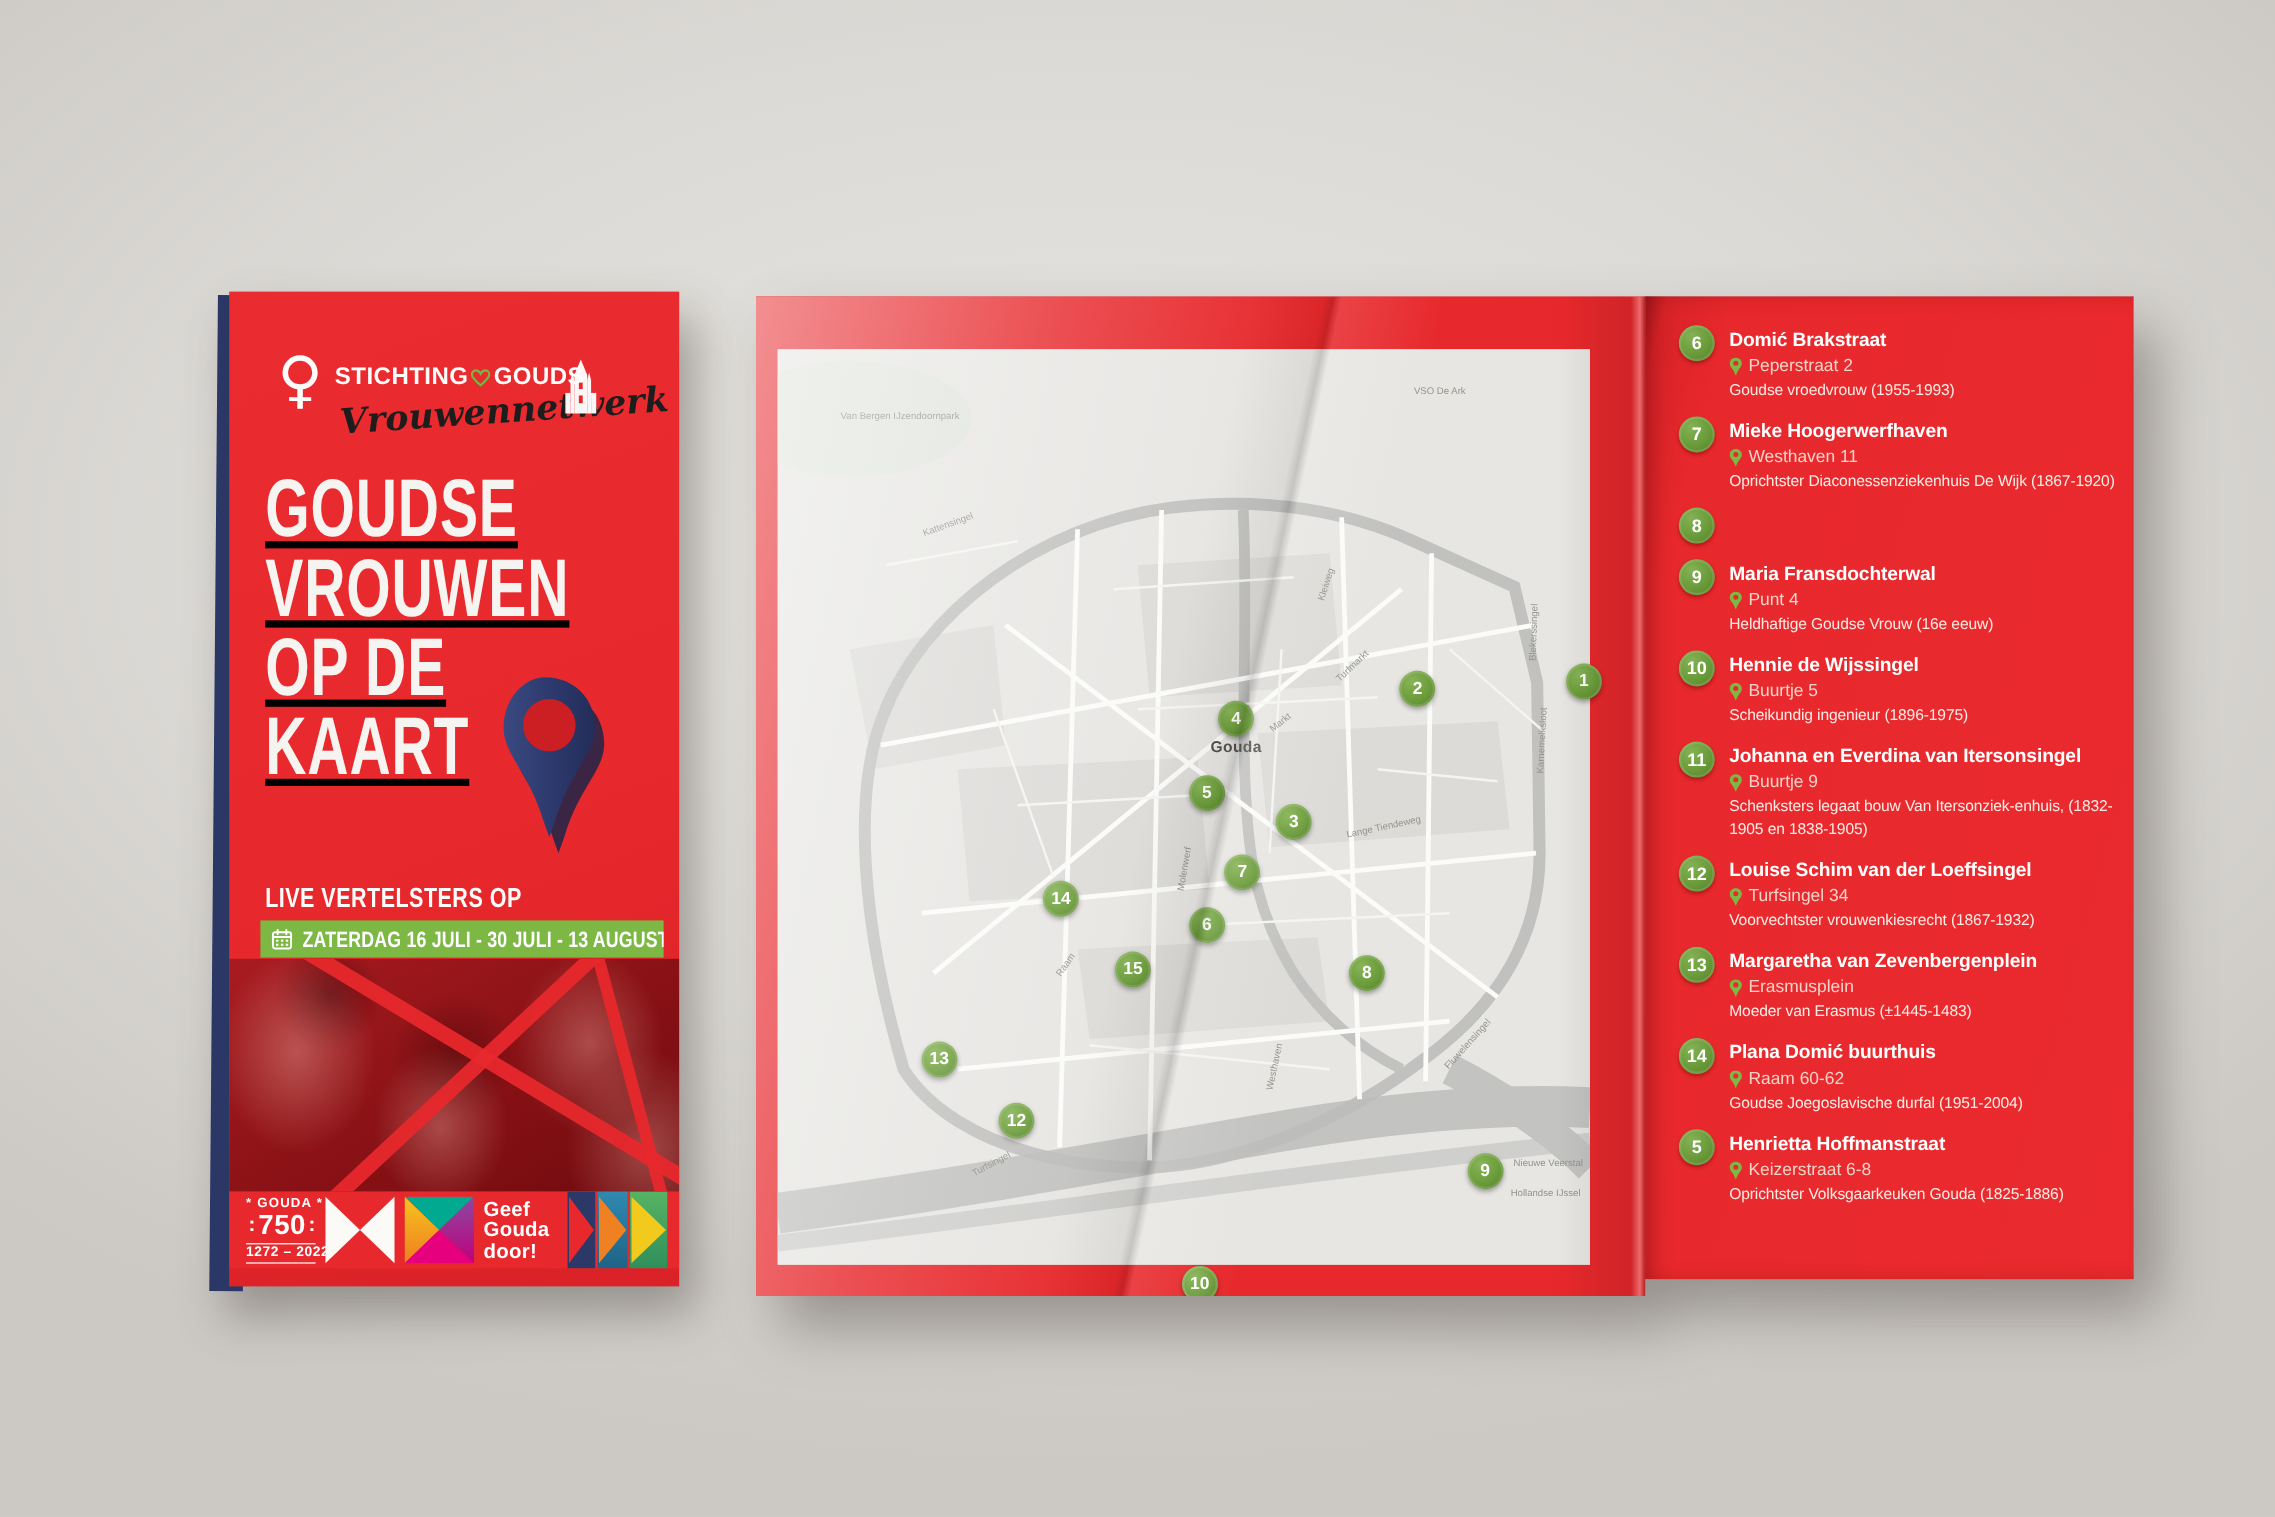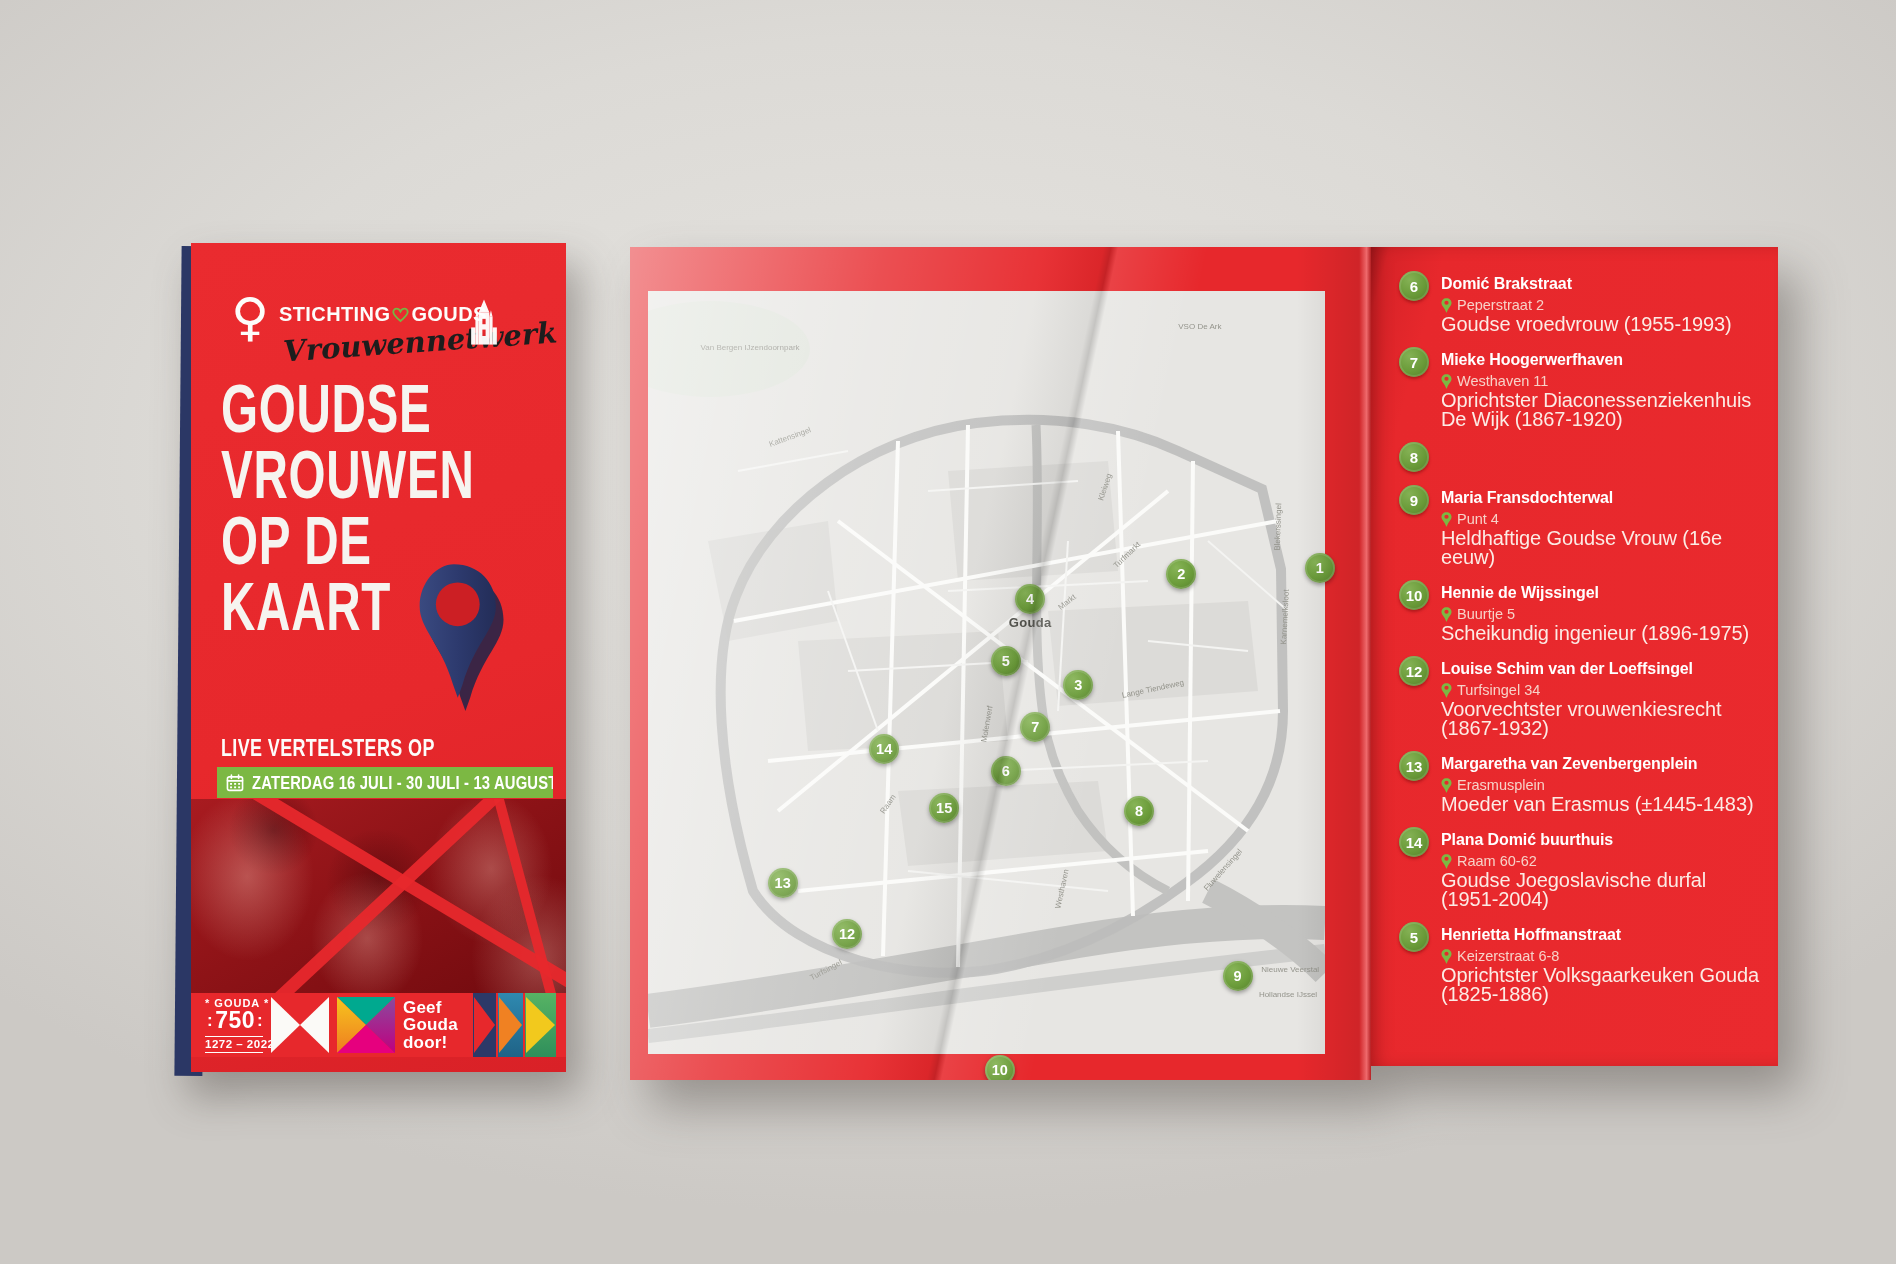--- a/index.html
+++ b/index.html
@@ -16,21 +16,21 @@
   .logo-row{position:absolute;left:40px;top:52px;width:276px;height:78px;}
   .female-symbol{position:absolute;left:0;top:-4px;font-family:"DejaVu Sans",sans-serif;
     font-size:52px;line-height:52px;color:#fdfcfa;font-weight:600;}
   .logo-text{position:absolute;left:48px;top:8px;}
   .org-line{color:#fdfcfa;font-weight:700;font-size:20px;letter-spacing:.4px;white-space:nowrap;display:flex;align-items:center;}
   .heart{width:17px;height:16px;margin:0 2px;}
   .heart path{fill:none;stroke:#76b643;stroke-width:2.6;}
   .script-line{position:absolute;left:4px;top:22px;font-family:"DejaVu Serif",serif;
     font-style:italic;font-weight:700;font-size:29px;color:#1d1d1d;transform:rotate(-4deg);white-space:nowrap;}
   .cityhall{position:absolute;left:238px;top:-2px;width:30px;height:56px;opacity:.96;}
-  .title{position:absolute;left:30px;top:132px;}
+  .title{position:absolute;left:30px;top:148px;text-decoration:underline;}
   .title-line{font-size:68px;line-height:66px;font-weight:700;color:#f6f4f0;
     transform:scaleX(.70);transform-origin:left center;letter-spacing:1px;white-space:nowrap;}
   .map-pin{position:absolute;left:200px;top:308px;width:124px;height:162px;}
   .subtitle{position:absolute;left:30px;top:492px;font-size:23px;font-weight:700;color:#fdfcfa;
     transform:scaleX(.78);transform-origin:left center;letter-spacing:.5px;white-space:nowrap;}
   .date-banner{position:absolute;left:26px;top:524px;height:31px;width:336px;background:#7cb843;
     display:flex;align-items:center;gap:8px;padding:0 0 0 9px;box-sizing:border-box;overflow:hidden;}
   .calendar{width:18px;height:18px;flex:0 0 auto;}
   .banner-text{font-size:18.5px;font-weight:700;color:#fff;transform:scaleX(.80);
     transform-origin:left center;letter-spacing:.2px;white-space:nowrap;}
@@ -102,21 +102,21 @@
     padding:26px 15px 0 28px;box-sizing:border-box;overflow:hidden;}
   .item{display:grid;grid-template-columns:42px 1fr;margin-bottom:15px;}
   .badge{width:30px;height:30px;border-radius:50%;margin-top:-2px;
     background:radial-gradient(circle at 35% 30%, #84b154, #699a38 55%, #527c29);
     box-shadow:0 2px 3px rgba(120,10,10,.5), inset 0 0 0 2px rgba(255,255,255,.12);
     color:#fff;font-weight:700;font-size:15px;display:flex;align-items:center;justify-content:center;}
   .item-name{font-size:16px;font-weight:700;color:#fff;line-height:22px;letter-spacing:-.1px;}
   .item-addr{display:flex;align-items:center;gap:5px;color:#f7d2c8;font-size:14.5px;line-height:20px;}
   .pin{width:11px;height:15px;flex:0 0 auto;}
   .pin path{fill:#7cb843;}
-  .item-desc{font-size:20px;color:#fcebe5;line-height:19px;letter-spacing:-.1px;}
+  .item-desc{font-size:13px;color:#fcebe5;line-height:19px;letter-spacing:-.1px;}
 </style>
 </head>
 <body>
 
 <div class="stage">
 
   <div class="front-flyer">
     <div class="flyer-navy"></div>
     <div class="flyer-red">
 
@@ -403,20 +403,33 @@
               <div class="item-addr">
                 <svg class="pin" viewBox="0 0 12 16">
                   <path d="M6 0 C2.7 0 0.5 2.3 0.5 5.2 C0.5 8.5 4 10.2 5.6 15.3 L6 16 L6.4 15.3 C8 10.2 11.5 8.5 11.5 5.2 C11.5 2.3 9.3 0 6 0 Z M6 7.3 A2.3 2.3 0 1 1 6 2.7 A2.3 2.3 0 1 1 6 7.3 Z" fill-rule="evenodd"></path>
                 </svg>
                 <span>Buurtje 5</span>
               </div>
               <div class="item-desc">Scheikundig ingenieur (1896-1975)</div>
             </div>
           </div>
 
+          <div class="item">
+            <div class="badge">11</div>
+            <div class="item-text">
+              <div class="item-name">Johanna en Everdina van Itersonsingel</div>
+              <div class="item-addr">
+                <svg class="pin" viewBox="0 0 12 16">
+                  <path d="M6 0 C2.7 0 0.5 2.3 0.5 5.2 C0.5 8.5 4 10.2 5.6 15.3 L6 16 L6.4 15.3 C8 10.2 11.5 8.5 11.5 5.2 C11.5 2.3 9.3 0 6 0 Z M6 7.3 A2.3 2.3 0 1 1 6 2.7 A2.3 2.3 0 1 1 6 7.3 Z" fill-rule="evenodd"></path>
+                </svg>
+                <span>Buurtje 9</span>
+              </div>
+              <div class="item-desc">Schenksters legaat bouw Van Itersonziek-enhuis, (1832-1905 en 1838-1905)</div>
+            </div>
+          </div>
 
           <div class="item">
             <div class="badge">12</div>
             <div class="item-text">
               <div class="item-name">Louise Schim van der Loeffsingel</div>
               <div class="item-addr">
                 <svg class="pin" viewBox="0 0 12 16">
                   <path d="M6 0 C2.7 0 0.5 2.3 0.5 5.2 C0.5 8.5 4 10.2 5.6 15.3 L6 16 L6.4 15.3 C8 10.2 11.5 8.5 11.5 5.2 C11.5 2.3 9.3 0 6 0 Z M6 7.3 A2.3 2.3 0 1 1 6 2.7 A2.3 2.3 0 1 1 6 7.3 Z" fill-rule="evenodd"></path>
                 </svg>
                 <span>Turfsingel 34</span>

